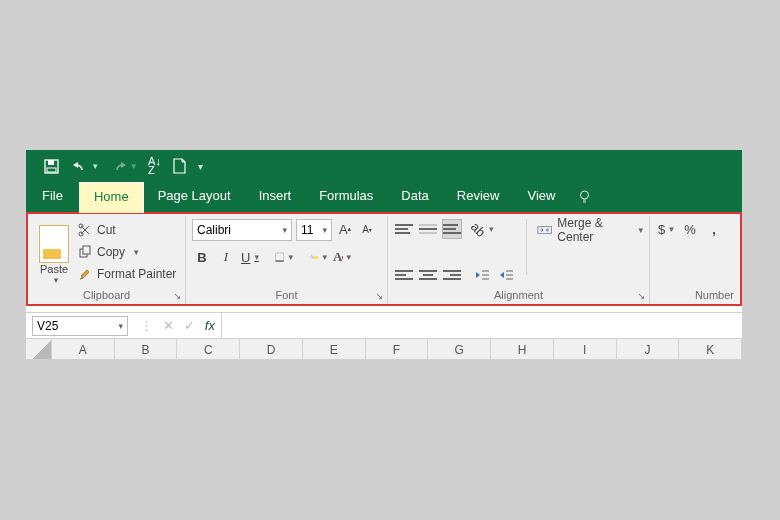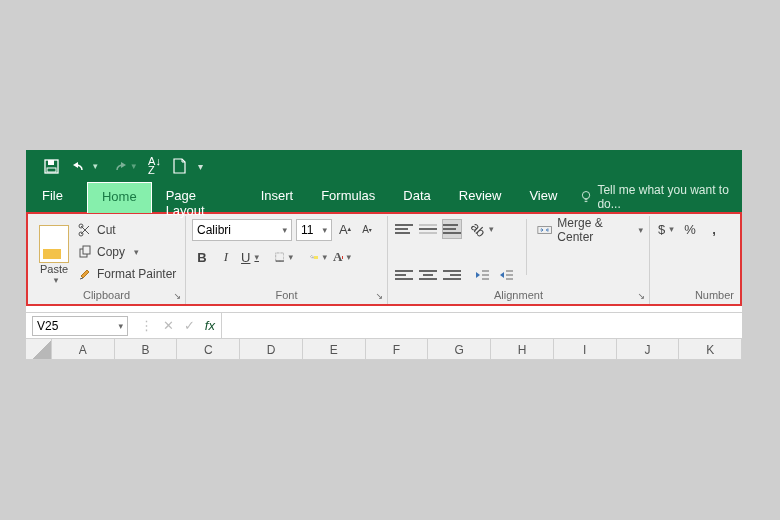--- a/index.html
+++ b/index.html
@@ -2,22 +2,22 @@
 <html><head>
 <meta charset="utf-8">
 <style>
   * { box-sizing: border-box; font-family: "Segoe UI", Tahoma, sans-serif; }
   body { margin: 0; background: #cfcfcf; width: 780px; height: 520px; overflow: hidden; }
   .frame { position: absolute; left: 26px; top: 150px; width: 716px; background: #fff; }
   .titlebar { background: #0f7040; height: 32px; display: flex; align-items: center; padding: 0 18px; gap: 12px; }
   .tb-item { color: #fff; font-size: 13px; cursor: pointer; display:flex; align-items:center; }
   .tabrow { background: #0f7040; height: 30px; display: flex; align-items: stretch; }
   .tab { color: #fff; font-size: 13px; padding: 6px 14px 0; cursor: pointer; }
-  .tab.file { padding-left: 16px; padding-right: 24px; }
-  .tab.active { background: #86efac; color: #1a7a45; border: 1px solid #fff; border-bottom: none; margin-bottom:-1px; }
+  .tab.file { padding-left: 16px; padding-right: 16px; }
+  .tab.active { background: #fef9c3; color: #1a7a45; border: 1px solid #fff; border-bottom: none; margin-bottom:-1px; }
   .tell { color: #d7ecdf; font-size: 12px; display:flex; align-items:center; gap:6px; padding-left:10px; }
   .ribbon { background: #f0f0f0; border: 2px solid #e03535; border-top: 2px solid #e03535; padding: 2px 0 0 0; display:flex; height: 94px; }
   .group { border-right: 1px solid #d0d0d0; display:flex; flex-direction:column; position:relative; }
   .group-body { flex:1; display:flex; padding:3px 6px; gap:4px; align-items:flex-start; }
   .group-label { text-align:center; color:#6a6a6a; font-size:11px; height:16px; line-height:14px; position:relative; }
   .launcher { position:absolute; right:4px; bottom:1px; font-size:9px; color:#6a6a6a; cursor:pointer; }
   .bigbtn { display:flex; flex-direction:column; align-items:center; justify-content:flex-end; width:40px; height:66px; cursor:pointer; font-size:11px; color:#444; }
   .bigbtn .ico { width:30px; height:38px; background:#fff; border:1px solid #d6b464; position:relative; }
   .bigbtn .ico::before { content:""; position:absolute; left:3px; bottom:3px; width:18px; height:10px; background:#f3c24a; }
   .smallrow { display:flex; align-items:center; gap:5px; font-size:12px; color:#444; height:22px; cursor:pointer; }
@@ -84,21 +84,20 @@
     <div class="tab">Insert</div>
     <div class="tab">Formulas</div>
     <div class="tab">Data</div>
     <div class="tab">Review</div>
     <div class="tab">View</div>
     <div class="tell">
       <svg width="11" height="14" viewBox="0 0 11 14">
           <circle cx="5.5" cy="5" r="4" fill="none" stroke="#d7ecdf"></circle>
           <path d="M4 10 H7 M4 12 H7" stroke="#d7ecdf"></path>
         </svg>
-      <span>Tell me what you want to do...</span>
     </div>
   </div>
 
   <div class="ribbon">
 
     <div class="group" style="width:158px">
       <div class="group-body">
         <div class="bigbtn">
           <div class="ico"></div>
           <span>Paste</span>

